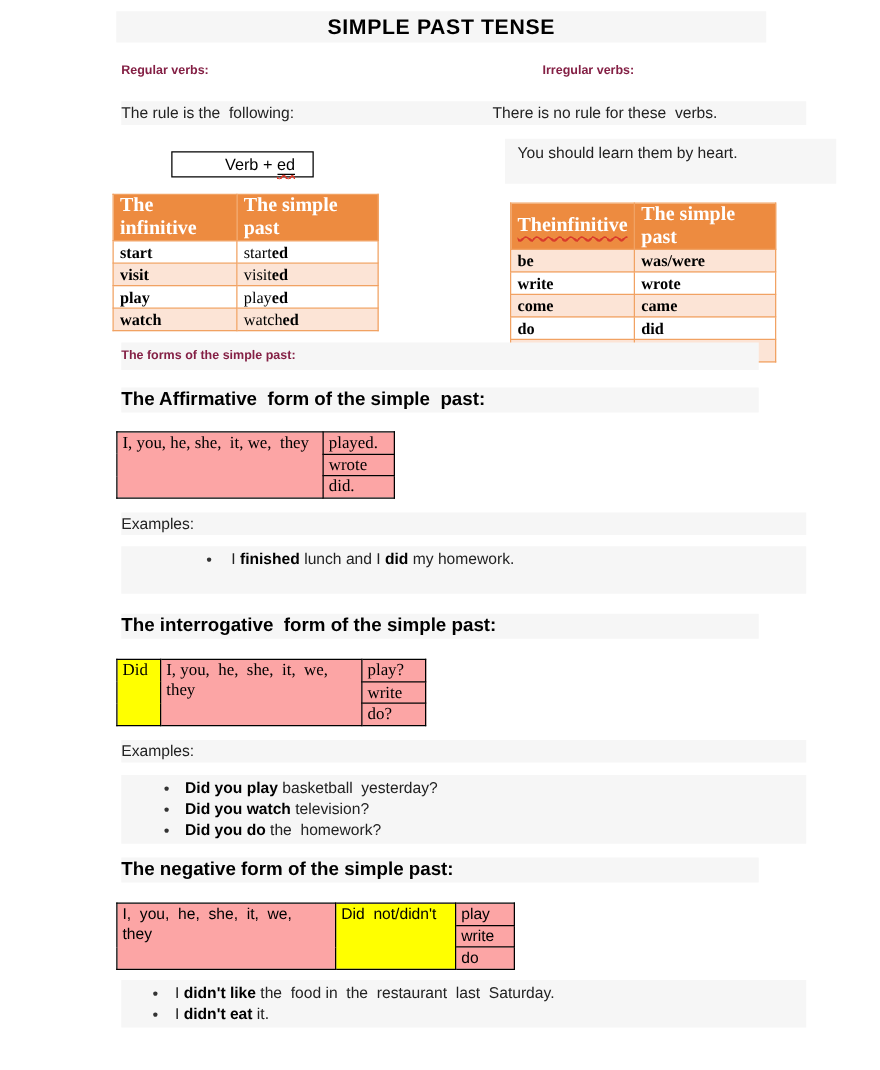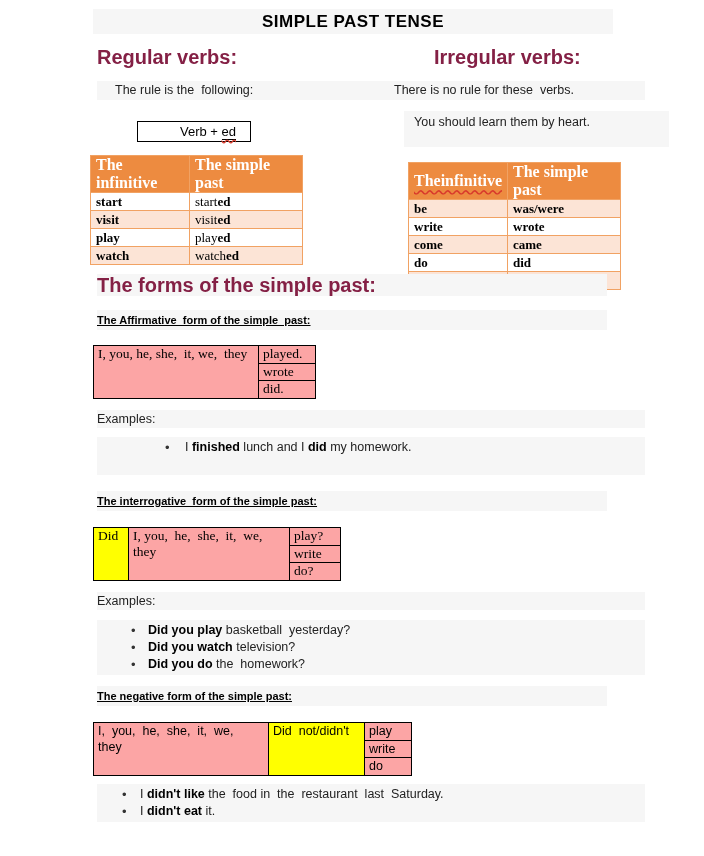--- a/index.html
+++ b/index.html
@@ -5,22 +5,22 @@
   html,body { margin:0; padding:0; background:#ffffff; }
   .page {
     position:relative; width:704px; height:856px; background:#ffffff;
     font-family:"Liberation Sans", sans-serif; color:#1a1a1a; overflow:hidden;border-radius:12px;
   }
   .abs { position:absolute; }
   .band { background:#f6f6f6; }
   .pre { white-space:pre-wrap; }
 
   .doc-title { font-size:17px; font-weight:bold; text-align:center; line-height:25px; letter-spacing:0.5px; color:#000; }
-  .maroon { color:#842045; font-weight:bold; font-size:20px; line-height:22px; }
-  .black-heading { color:#000; font-weight:bold; font-size:11px; line-height:20px; text-decoration:underline; }
+  .maroon { color:#842045; font-weight:bold; font-size:10px; line-height:22px; }
+  .black-heading { color:#000; font-weight:bold; font-size:15px; line-height:20px; }
   .body-text { font-size:12.5px; line-height:19px; color:#222; }
 
   .verb-rule-box { border:1px solid #000; text-align:center; font-size:13px; line-height:19px; color:#000;padding-left:28px; }
   .u-solid { border-bottom:1px solid #000; }
   .wavy-red { text-decoration:underline wavy #d93a2b; text-decoration-skip-ink:none; text-underline-offset:3px; }
 
   
   .verb-table { border-collapse:collapse; font-family:"Liberation Serif", serif; font-size:13px; color:#000; }
   .verb-table th, .verb-table td { border:1px solid #f1a263; padding:0 5px; height:17px; text-align:left; font-weight:normal; }
   .verb-table th { background:#ed8b40; color:#ffffff; font-weight:bold; height:18px; font-size:16px; }
@@ -49,21 +49,21 @@
 <body>
 
 <div class="page">
 
   <div class="abs band doc-title" style="left:93px; top:9px; width:520px; height:25px;">SIMPLE PAST TENSE</div>
 
   <div class="abs maroon" style="left:97px; top:46px;">Regular verbs:</div>
   <div class="abs maroon" style="left:434px; top:46px;">Irregular verbs:</div>
 
   <div class="abs band" style="left:97px; top:81px; width:548px; height:19px;">
-    <span class="abs body-text pre" style="left:0; top:0;margin-left:18px;">The rule is the  following:</span>
+    <span class="abs body-text pre" style="left:0; top:0;">The rule is the  following:</span>
     <span class="abs body-text pre" style="left:297px; top:0;">There is no rule for these  verbs.</span>
   </div>
 
   <div class="abs band" style="left:404px; top:111px; width:265px; height:36px;">
     <span class="abs body-text pre" style="left:10px; top:2px;">You should learn them by heart.</span>
   </div>
 
   <div class="abs verb-rule-box" style="left:137px; top:121px; width:84px; height:19px;">
     <span class="pre">Verb + </span><span class="u-solid wavy-red">ed</span>
   </div>

